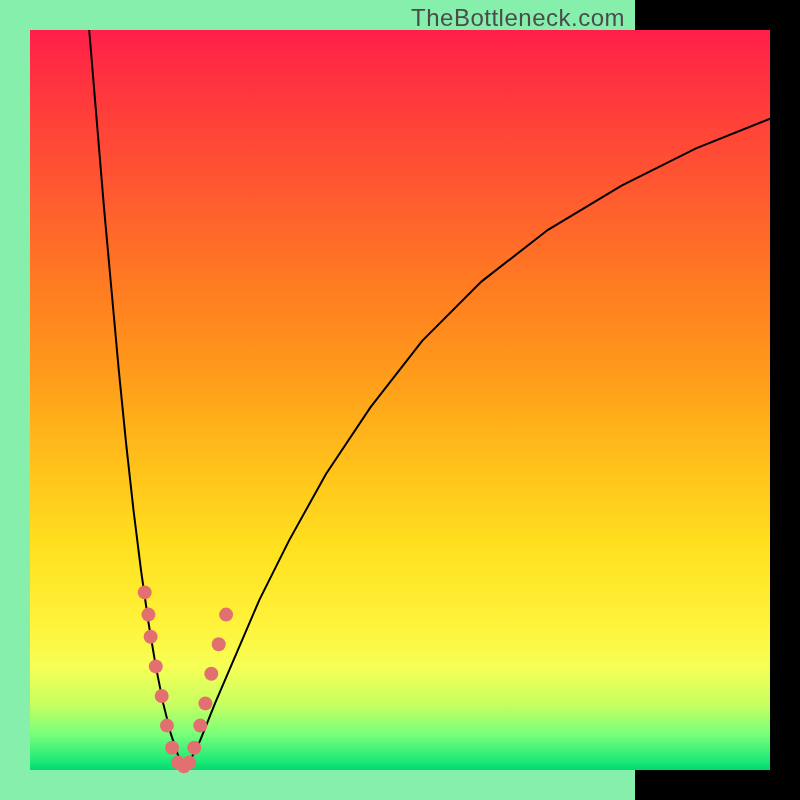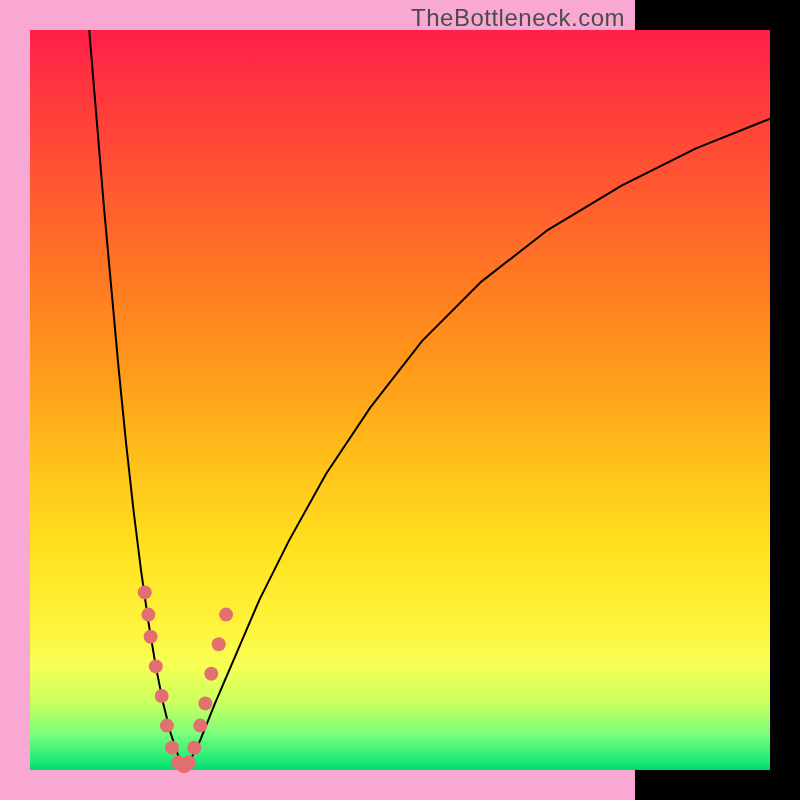--- a/index.html
+++ b/index.html
@@ -8,21 +8,21 @@
     width: 800px;
     height: 800px;
     overflow: hidden;
     background: #000;
     font-family: Arial, Helvetica, sans-serif;
   }
   .frame {
     position: relative;
     width: 635px;
     height: 800px;
-    background: #f9a8d4;
+    background: #86efac;
   }
   .plot {
     position: absolute;
     left: 30px;
     top: 30px;
     width: 740px;
     height: 740px;
     background: linear-gradient(to bottom,
       #ff1f4a 0%,
       #ff3b3b 10%,

